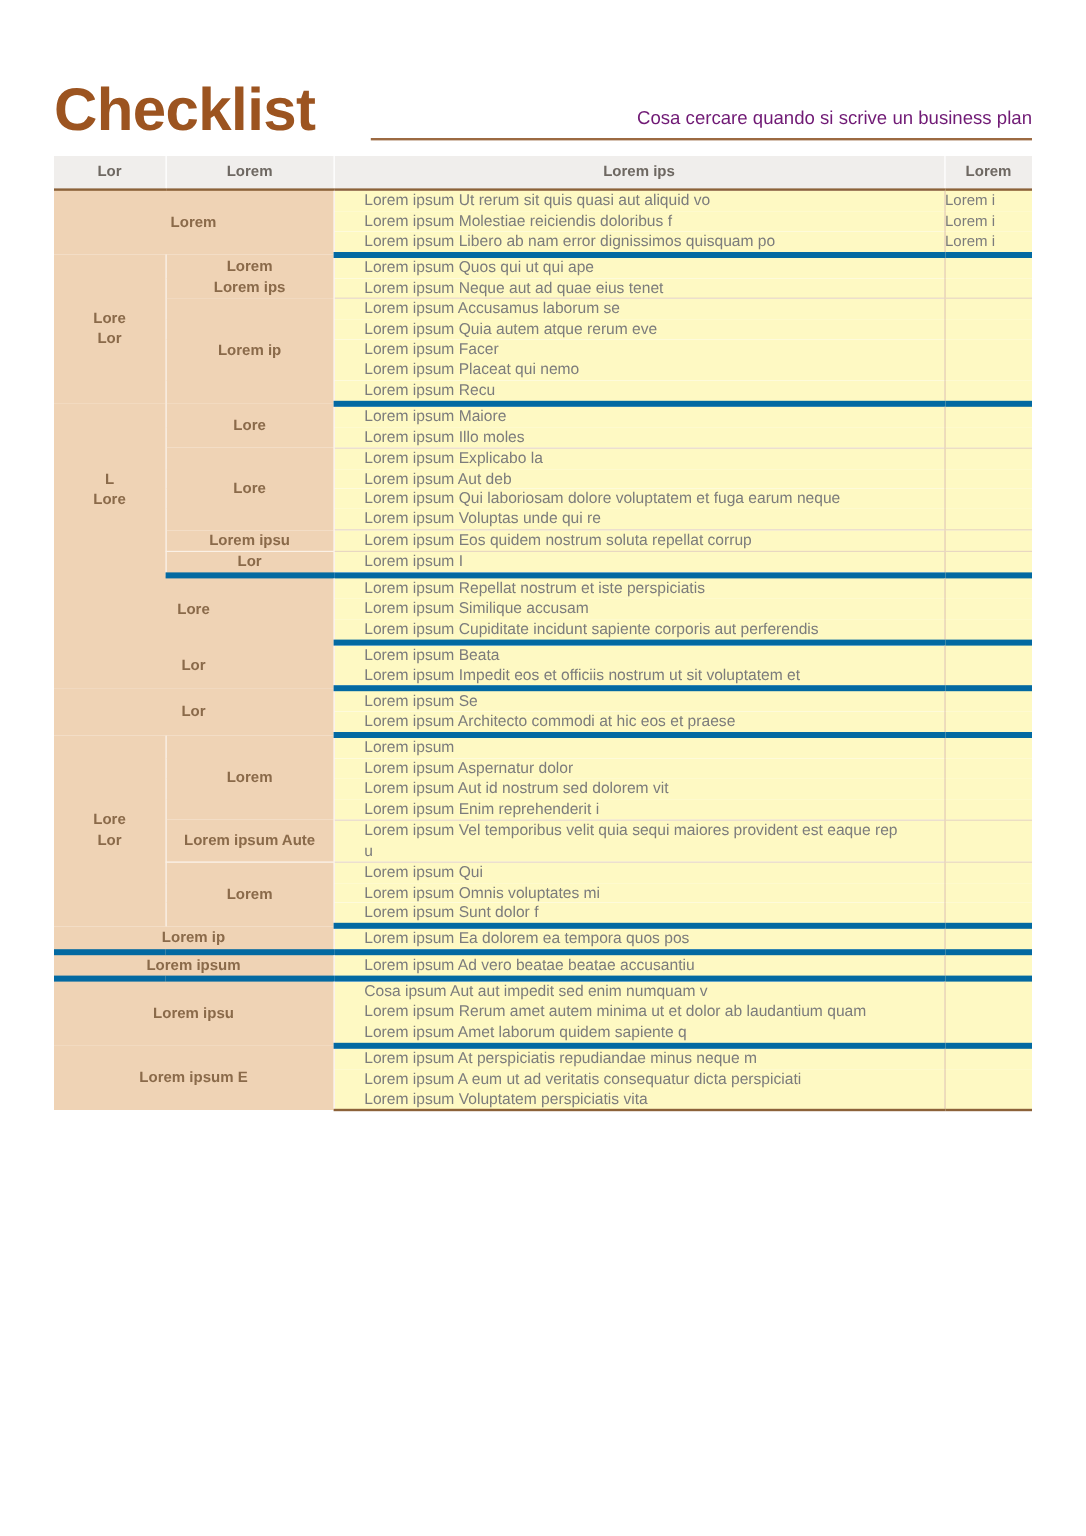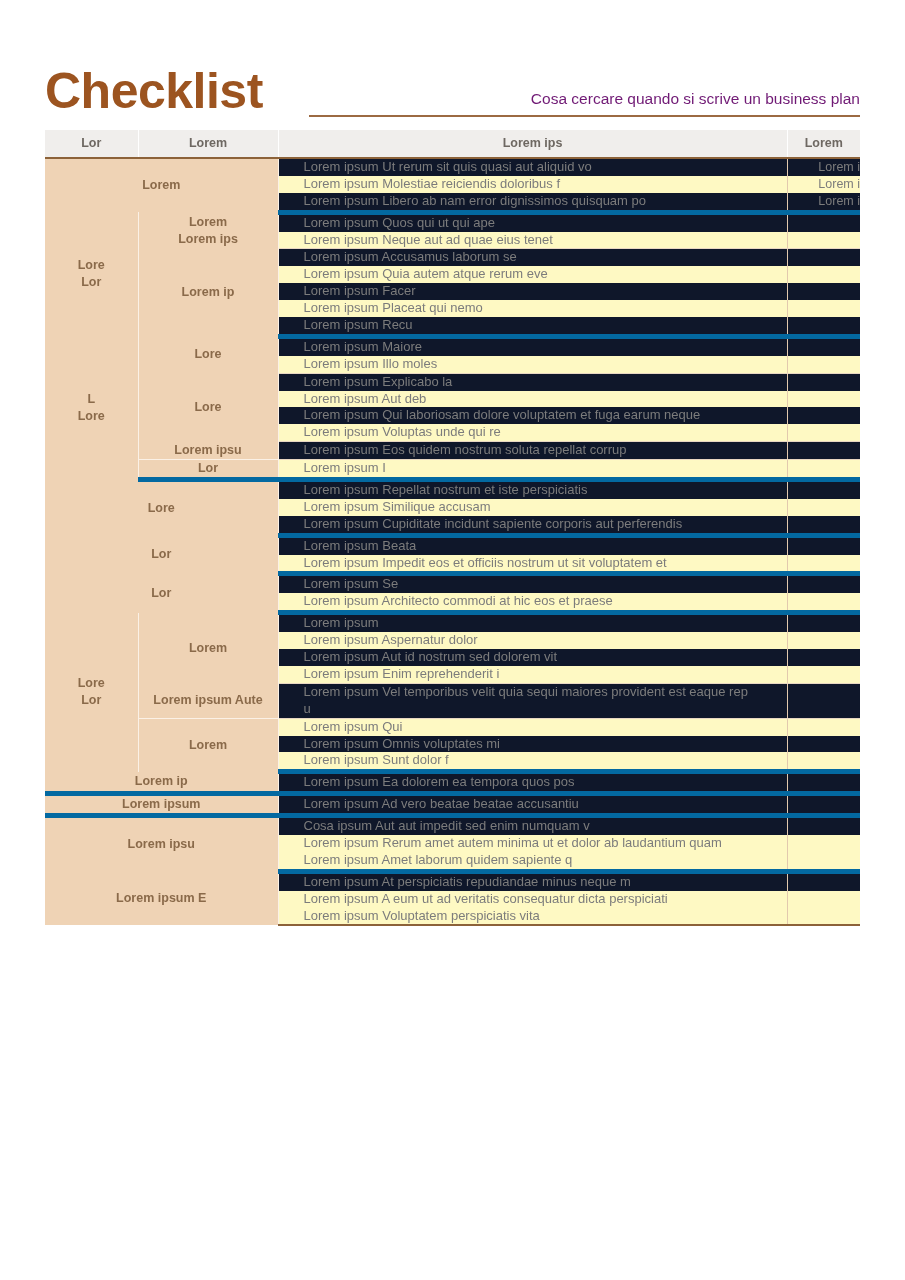--- a/index.html
+++ b/index.html
@@ -106,29 +106,29 @@
   td.task {
     padding: 0 10px 0 25px;
     color: #7C7C7C;
     line-height: 1.3;
     border-right: 1px solid #E2C9AE;
     white-space: nowrap;
     overflow: hidden;
   }
   td.task.wrapmode { white-space: normal; }
   td.mark {
-    text-align: right;
+    text-align: left;
     color: #7C7C7C;
     font-size: 12.5px;
     margin-top: 28px;
   }
 
   
   tr.tint td.task, tr.tint td.mark { background: #fef9c3; }
-  tr.plain td.task, tr.plain td.mark { background: #0f172a; }
+  tr.plain td.task, tr.plain td.mark { background: #fef9c3; }
 
   
   tr.grp-end > td { border-bottom: 5px solid #0369a1; }
   tr.sub-end > td.task, tr.sub-end > td.mark { border-bottom: 1px solid #E8D7C2; }
   tr.sub-end > td.lbl { border-bottom: 1px solid #FBF1E6; }
 
   tbody tr.last-row > td { border-bottom: 2px solid #8C6239; }
 
   .rowtxt { display: block; }
   .rowtxt.clip {

